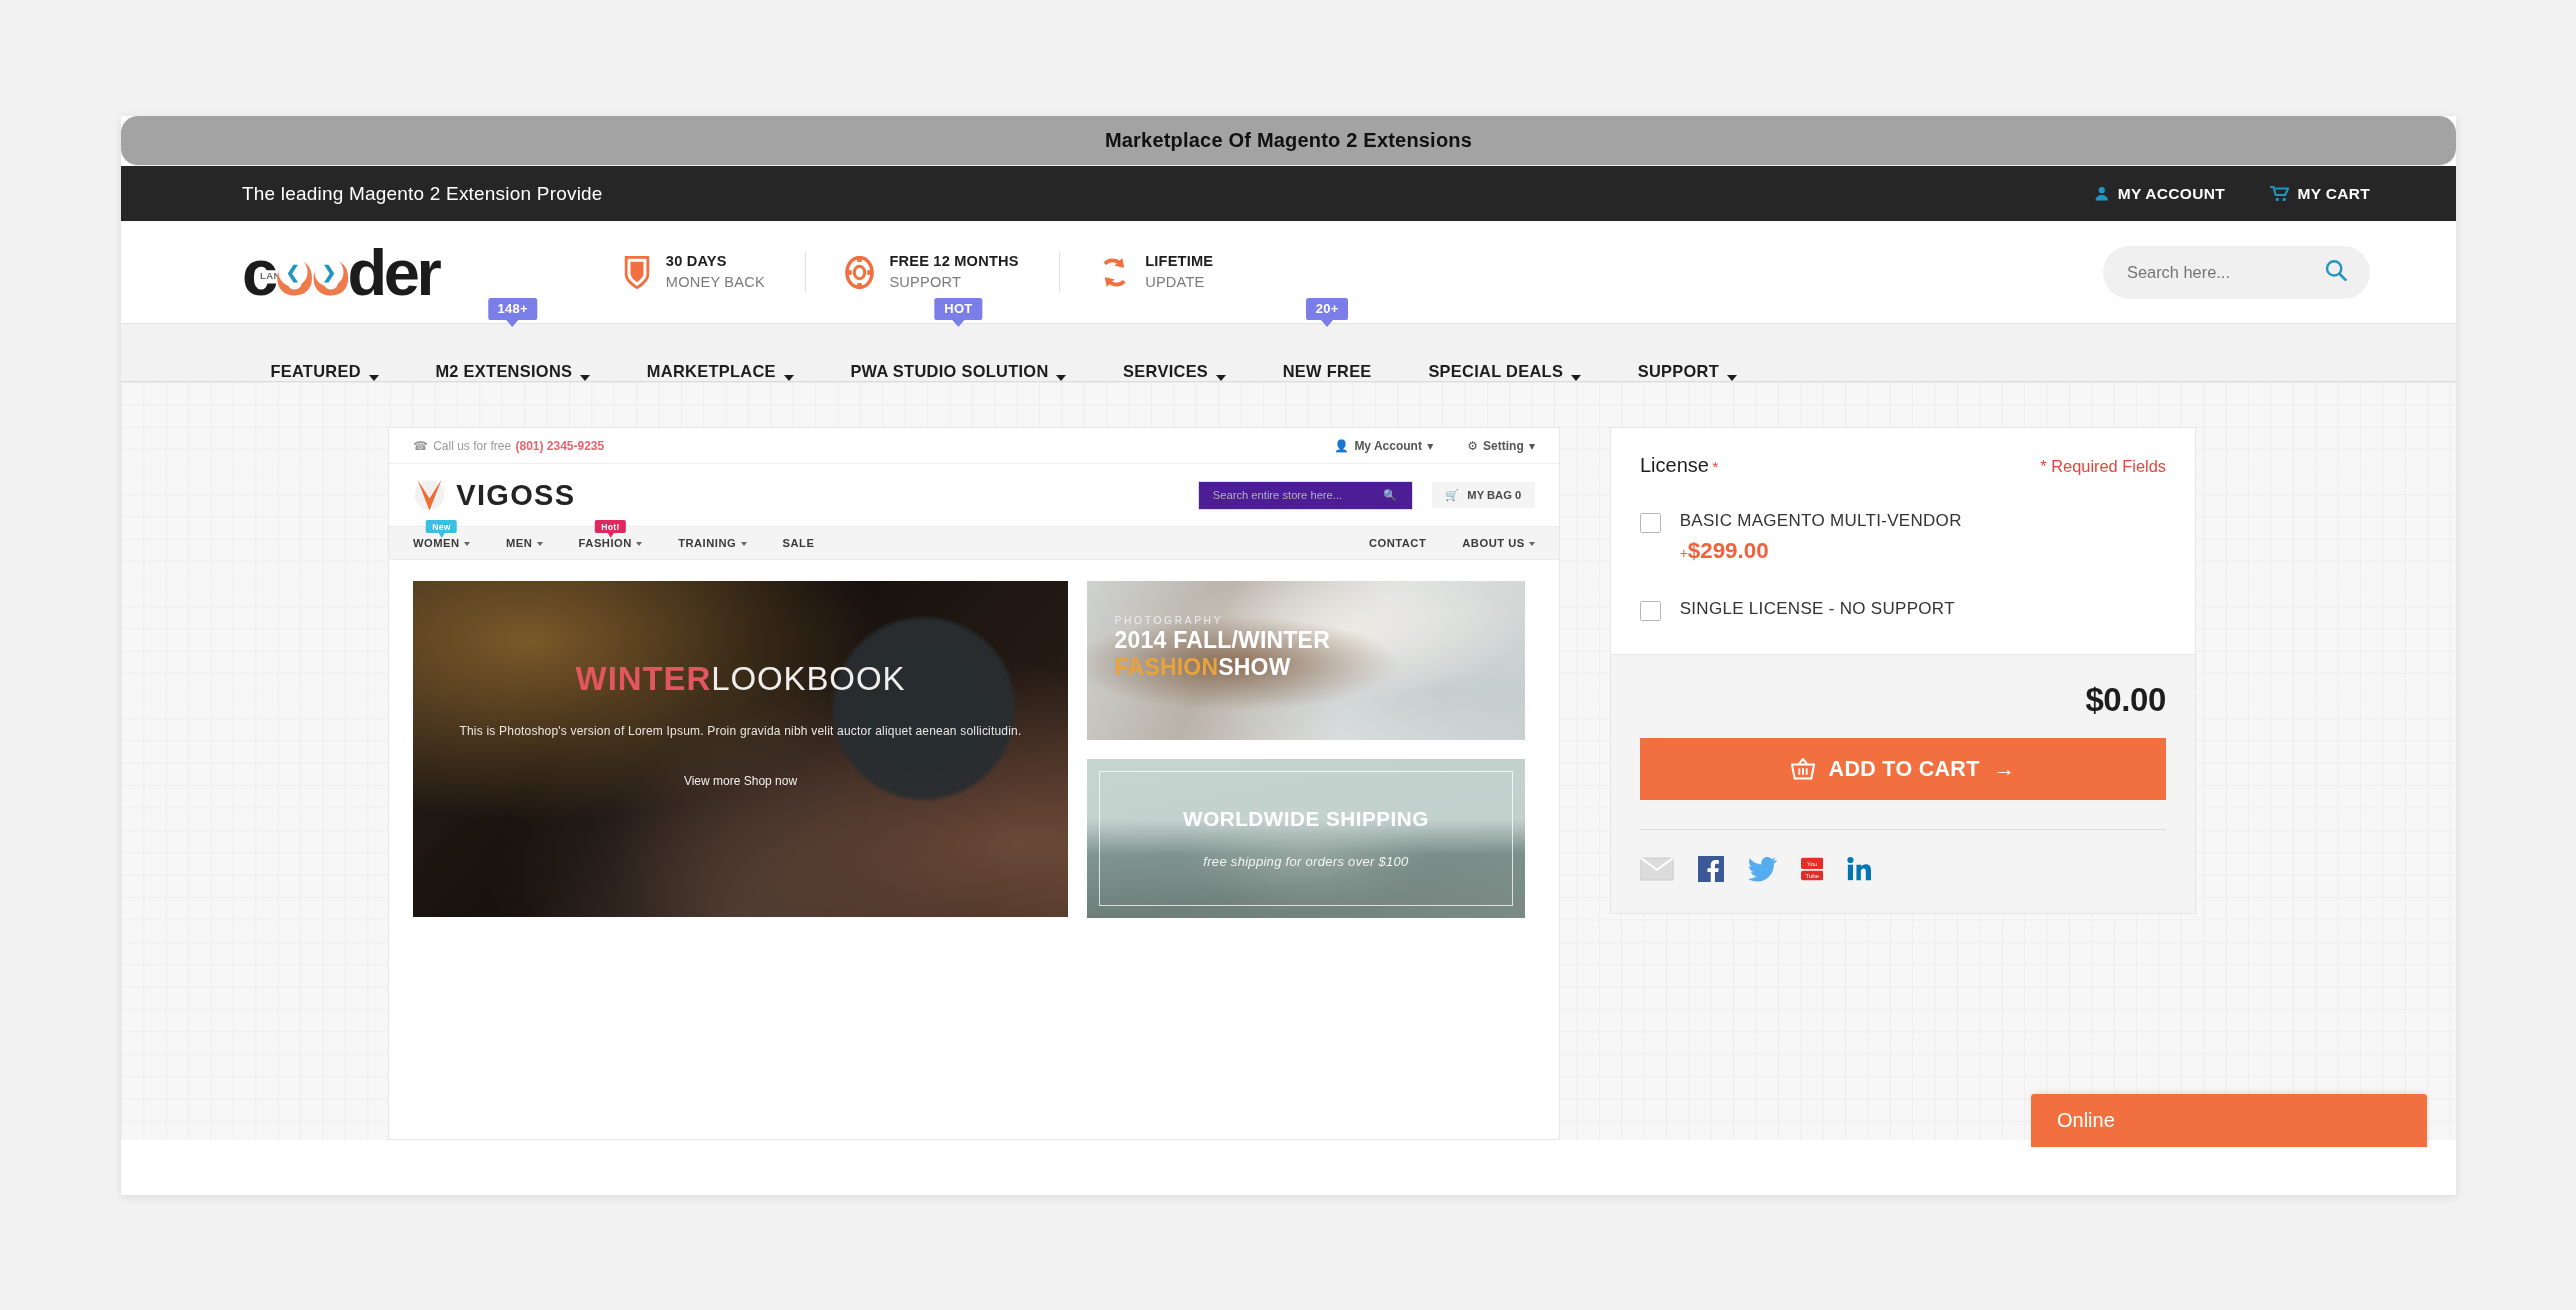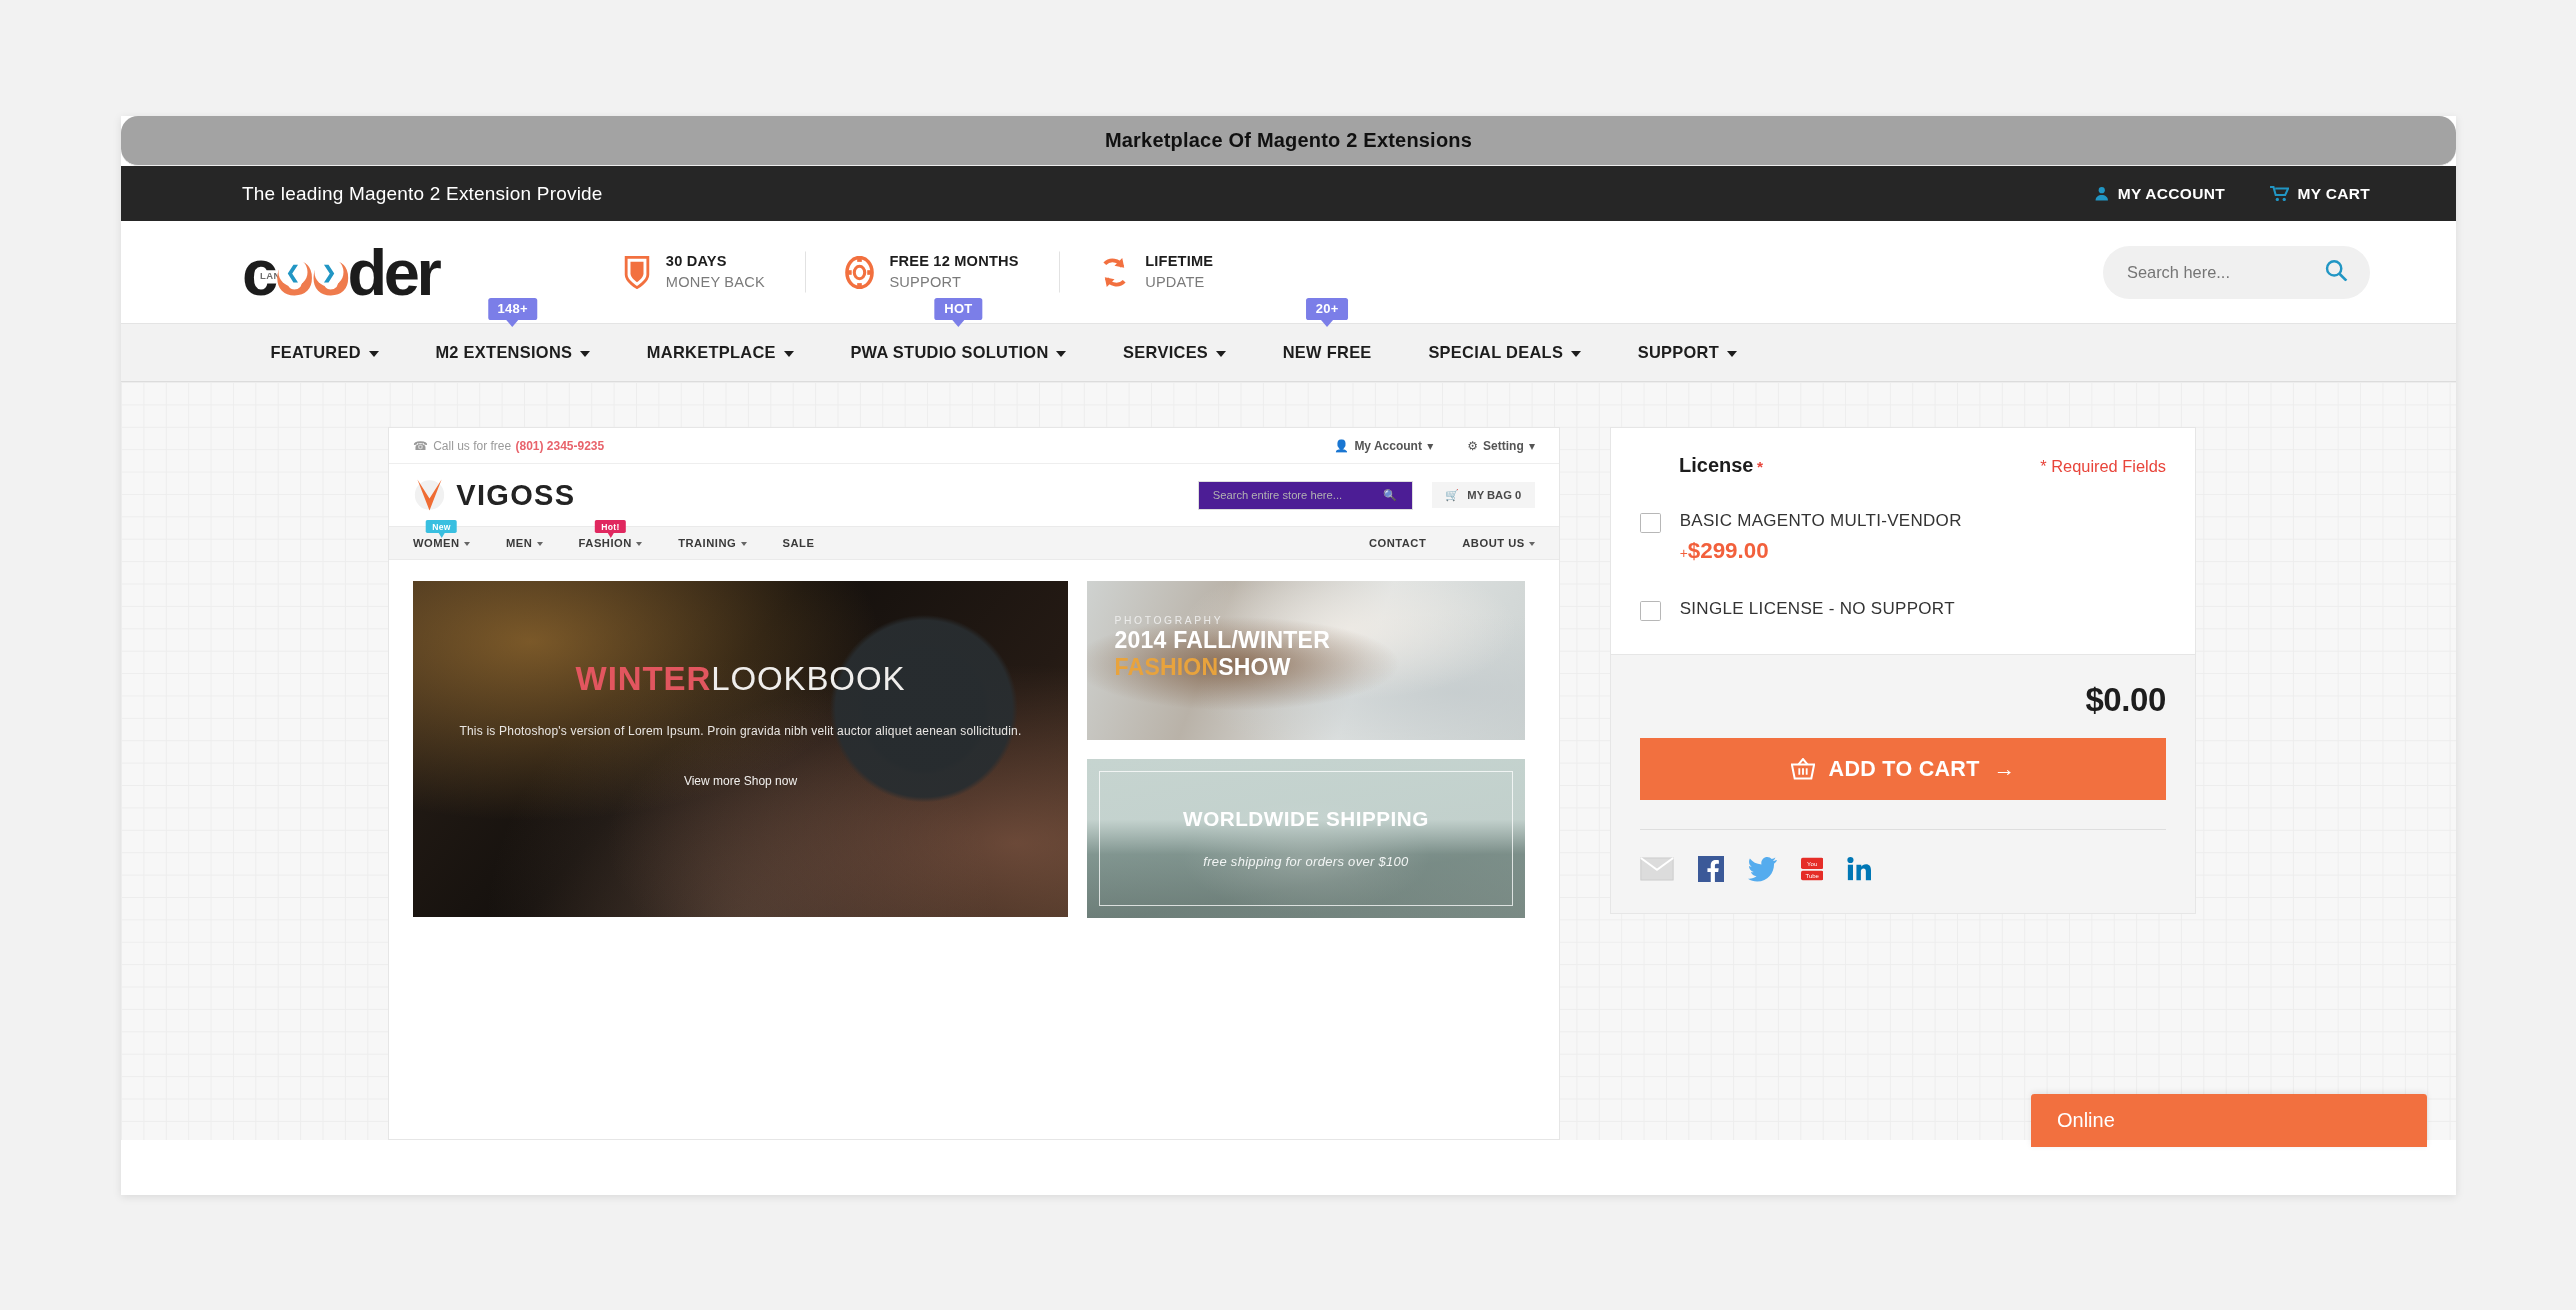--- a/index.html
+++ b/index.html
@@ -120,21 +120,21 @@
 
   
   .nav {
     height: 59px; background: #f2f2f2;
     border-top: 0.9px solid #e4e4e4; border-bottom: 0.9px solid #dcdcdc;
     display: flex; align-items: center;
     padding: 0 121px;
   }
   .nav-item {
     position: relative;
-    display: flex; align-items: center; gap: 7.8px;
+    display: flex; align-items: flex-end; gap: 7.8px;
     padding: 0 28.4px;
     font-size: 16.4px; font-weight: bold; color: #1d1d1d;
     letter-spacing: 0.3px; cursor: pointer; height: 100%;
   }
   .caret {
     width: 0; height: 0; margin-top: 2.6px;
     border-left: 5.2px solid transparent;
     border-right: 5.2px solid transparent;
     border-top: 6px solid #1d1d1d;
   }
@@ -310,21 +310,21 @@
 
   
   .panel {
     margin: 45px 0 0 50px; width: 586px;
   }
   .panel-card {
     background: #ffffff; border: 0.9px solid #e6e6e6;
     padding: 26px 29px 33px 29px;
   }
   .panel-head { display: flex; align-items: baseline; }
-  .lic-label { font-size: 20px; font-weight: bold; color: #1d1d1d; margin-left: 39px; }
+  .lic-label { font-size: 20px; font-weight: normal; color: #1d1d1d; }
   .req-star { color: #e8443a; font-size: 15.5px; margin-left: 3.4px; }
   .req-fields {
     margin-left: auto; font-size: 16.4px; color: #e8443a;
   }
   .opt-list { margin-top: 33px; }
   .opt {
     display: flex; align-items: flex-start; gap: 19px;
     margin-bottom: 34px;
   }
   .opt:last-child { margin-bottom: 0; }

